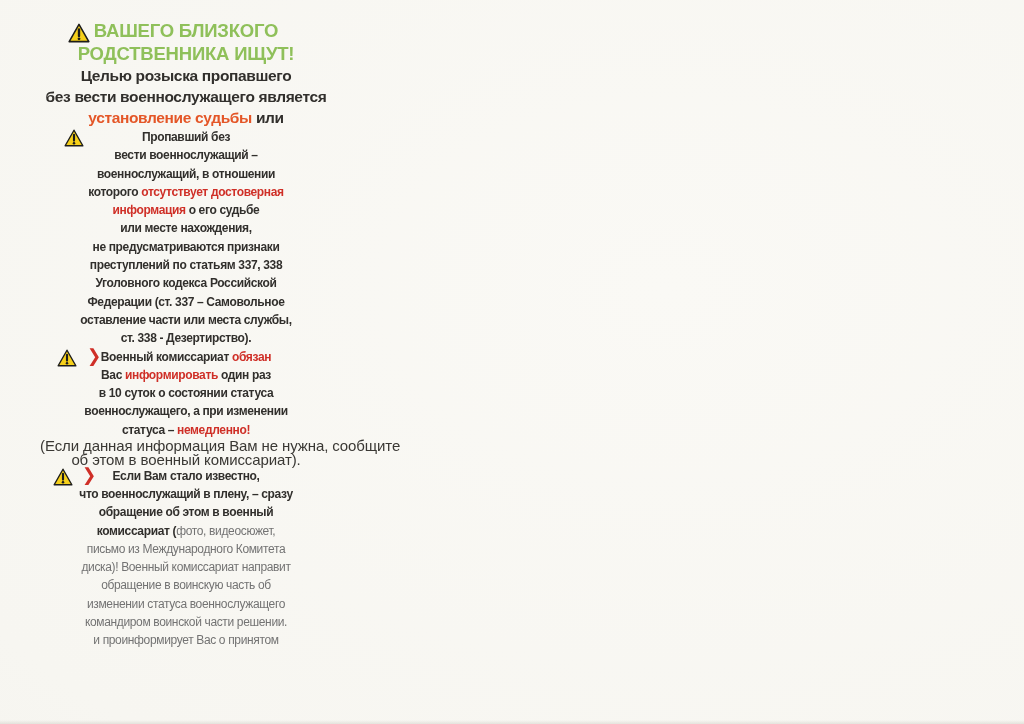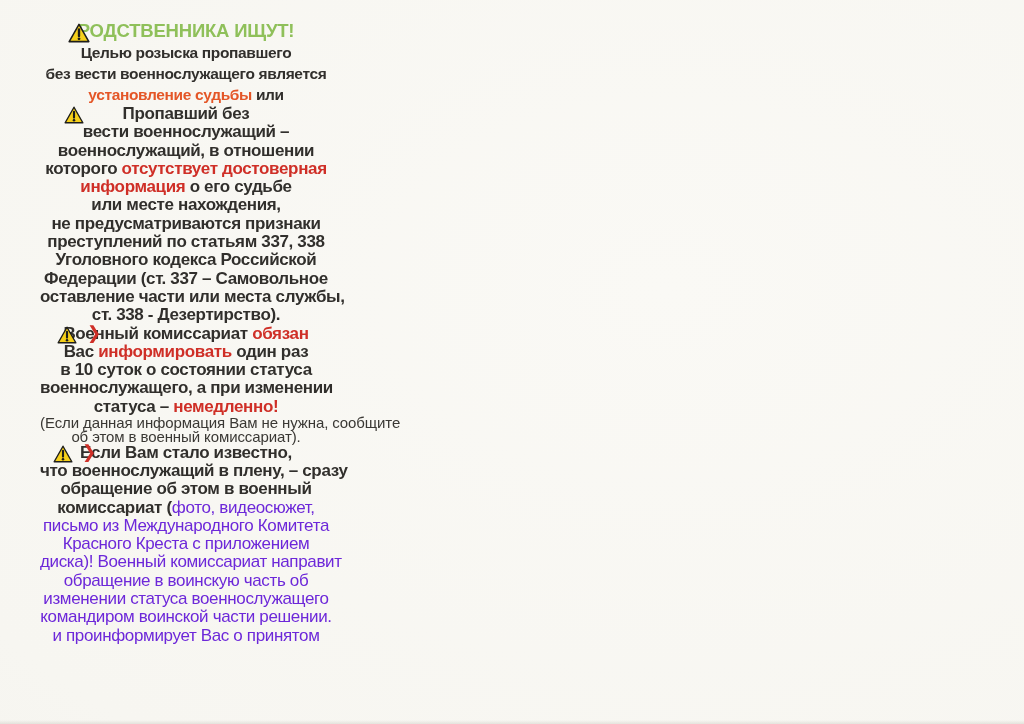--- a/index.html
+++ b/index.html
@@ -10,26 +10,26 @@
   }
   body::after{
     content:"";position:absolute;left:0;right:0;bottom:0;height:4px;
     background:linear-gradient(rgba(0,0,0,0),rgba(110,105,90,.14));
   }
   .column{position:absolute;left:40px;top:19px;width:292px;text-align:center;}
   .block{position:relative;}
   .line{white-space:nowrap;font-weight:700;color:var(--ink,#312f2c);letter-spacing:-0.35px;}
   .block-title .line{font-size:18.5px;line-height:23px;letter-spacing:-0.2px;}
   .block-purpose .line{font-size:15.5px;line-height:21px;}
-  .block-def .line,.block-duty .line,.block-captivity .line{font-size:17px;line-height:18.3px;}
+  .block-def .line,.block-duty .line,.block-captivity .line{font-size:12px;line-height:18.3px;}
   .line.small{font-size:15px;line-height:13.8px;font-weight:400;letter-spacing:-0.1px;color:#3a3834;}
   .seg.green{color:var(--green,#8fc05a);}
   .seg.red{color:var(--red,#cf2f27);}
   .seg.orange{color:var(--orange,#e45627);}
-  .seg.regular{font-weight:400;color:#6d28d9;}
+  .seg.regular{font-weight:400;color:#737373;}
   .icon-wrap{position:absolute;display:block;width:20px;height:18px;}
   .block-title .icon-wrap{left:28px;top:4px;width:22px;height:20px;}
   .block-def .icon-wrap{left:24px;top:1px;}
   .block-duty .icon-wrap{left:17px;top:1px;}
   .block-captivity .icon-wrap{left:13px;top:1px;}
   .icon-wrap svg{display:block;width:100%;height:100%;}
   .quote-mark{position:absolute;color:var(--red,#cf2f27);font-weight:700;font-size:17px;line-height:18px;transform:scaleY(1.05);}
   .block-duty .quote-mark{left:47px;top:0;}
   .block-captivity .quote-mark{left:42px;top:0;}
 </style>
@@ -38,20 +38,21 @@
 
 <div class="column">
     <div class="block block-title">
       <span class="icon-wrap">
         <svg viewBox="0 0 24 22" xmlns="http://www.w3.org/2000/svg">
           <path d="M12 1.5 L22.8 20.5 L1.2 20.5 Z" fill="#f6d01a" stroke="#1d1d1b" stroke-width="1.7" stroke-linejoin="round"></path>
           <path d="M12 7.2 L12 14.2" stroke="#1d1d1b" stroke-width="2.6" stroke-linecap="round"></path>
           <circle cx="12" cy="17.4" r="1.55" fill="#1d1d1b"></circle>
         </svg>
       </span>
+      <div class="line"><span class="seg green">ВАШЕГО БЛИЗКОГО</span></div>
       <div class="line"><span class="seg green">РОДСТВЕННИКА ИЩУТ!</span></div>
     </div>
     <div class="block block-purpose">
       <div class="line"><span class="seg black">Целью розыска пропавшего</span></div>
       <div class="line"><span class="seg black">без вести военнослужащего является</span></div>
       <div class="line"><span class="seg orange">установление судьбы</span><span class="seg black"> или</span></div>
     </div>
     <div class="block block-def">
       <span class="icon-wrap">
         <svg viewBox="0 0 24 22" xmlns="http://www.w3.org/2000/svg">
@@ -97,20 +98,19 @@
           <path d="M12 7.2 L12 14.2" stroke="#1d1d1b" stroke-width="2.6" stroke-linecap="round"></path>
           <circle cx="12" cy="17.4" r="1.55" fill="#1d1d1b"></circle>
         </svg>
       </span>
       <span class="quote-mark">❯</span>
       <div class="line"><span class="seg black">Если Вам стало известно,</span></div>
       <div class="line"><span class="seg black">что военнослужащий в плену, – сразу</span></div>
       <div class="line"><span class="seg black">обращение об этом в военный</span></div>
       <div class="line"><span class="seg black">комиссариат (</span><span class="seg regular">фото, видеосюжет,</span></div>
       <div class="line"><span class="seg regular">письмо из Международного Комитета</span></div>
-      <div class="line"><span class="seg regular">Красного Креста  с приложением</span></div>
       <div class="line"><span class="seg regular">диска)! Военный комиссариат направит</span></div>
       <div class="line"><span class="seg regular">обращение в воинскую часть об</span></div>
       <div class="line"><span class="seg regular">изменении статуса военнослужащего</span></div>
       <div class="line"><span class="seg regular">командиром воинской части решении.</span></div>
       <div class="line"><span class="seg regular">и проинформирует Вас о принятом</span></div>
     </div>
   </div>
 
 </body></html>

